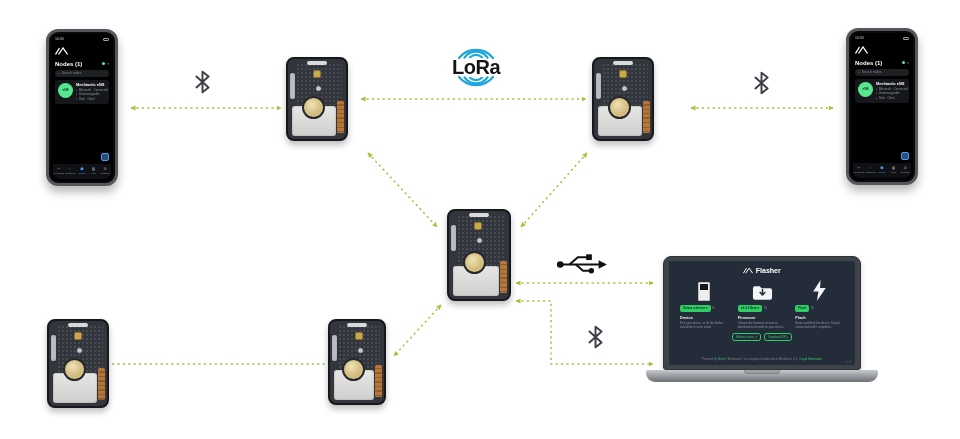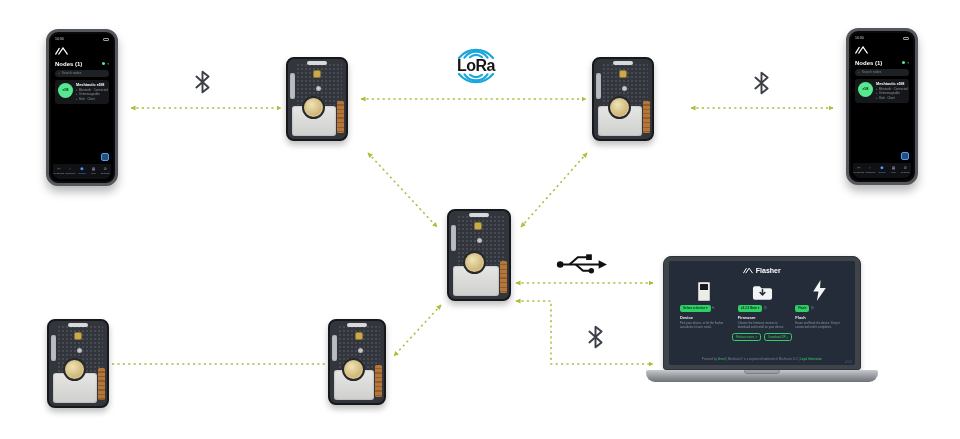--- a/index.html
+++ b/index.html
@@ -68,21 +68,21 @@
              box-shadow:inset 0 0 2px #999; }
   .nd-coin { position:absolute; top:37px; left:14px; width:23px; height:23px; border-radius:50%;
              background:radial-gradient(circle at 40% 35%, #efe3b6, #cdb271 70%, #b69a55);
              border:2px solid #26282c; box-shadow:inset 0 0 0 1.5px #d8c68e; }
   .nd-copper { position:absolute; right:2.5px; bottom:6px; width:7px; height:32px;
                background:repeating-linear-gradient(#b5763a 0 3px, #935c28 3px 4.5px);
                border-radius:1.5px; }
 
   
   .lora { position:absolute; left:432px; top:46px; width:88px; text-align:center; }
-  .lora-word { font-size:16px; font-weight:900; color:#151515; letter-spacing:-0.5px; line-height:0.85; }
+  .lora-word { font-size:20px; font-weight:900; color:#151515; letter-spacing:-0.5px; line-height:0.85; }
   .lora-arcs { display:block; margin:0 auto; }
 
   
   .abs { position:absolute; }
 
   
   .laptop-screen { position:absolute; left:663px; top:256px; width:198px; height:114px;
                    background:#3f434a; border:1px solid #2e3136; border-radius:8px 8px 3px 3px;
                    padding:4px 5px; box-shadow:0 2px 5px rgba(0,0,0,.2); }
   .laptop-display { width:100%; height:100%; background:var(--screen-bg,#242c39);

